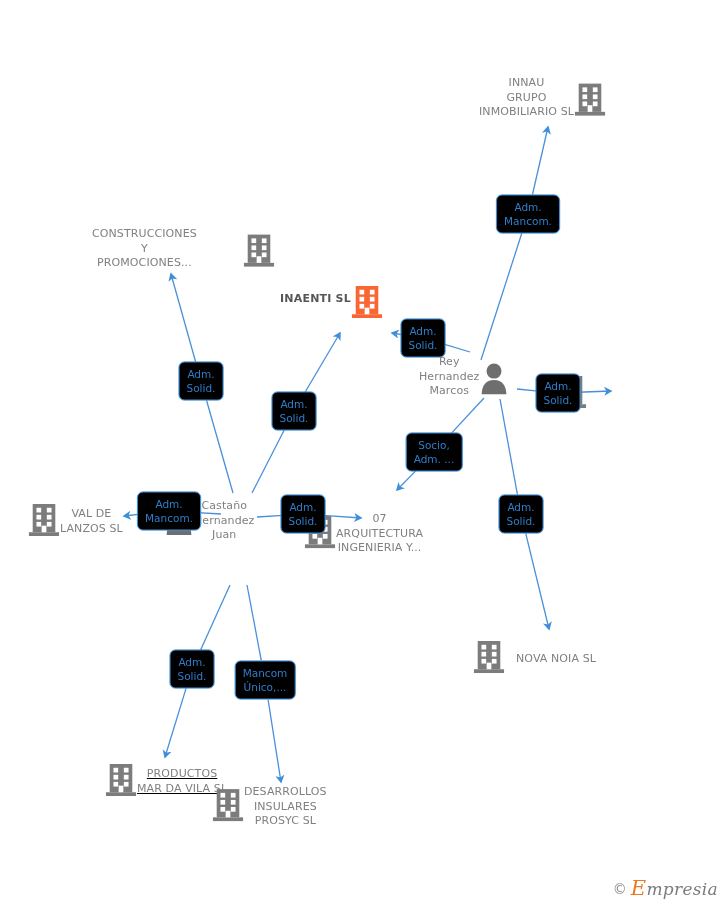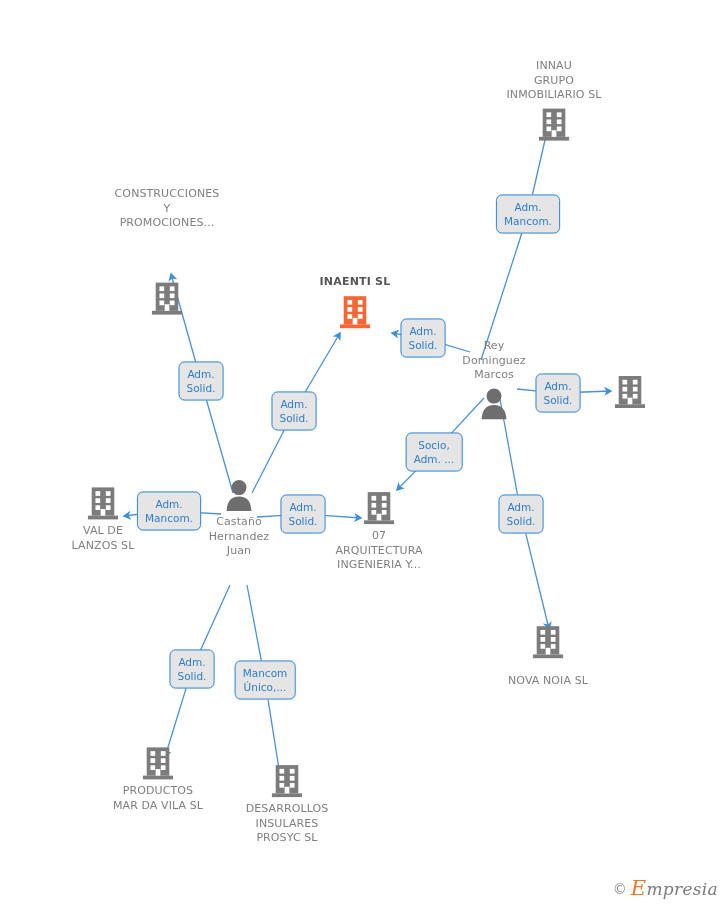--- a/index.html
+++ b/index.html
@@ -21,21 +21,21 @@
     position: absolute;
     left: 0;
     top: 0;
     width: 728px;
     height: 905px;
   }
   .node {
     position: absolute;
     transform: translate(-50%, -50%);
     display: flex;
-    flex-direction: column;
+    flex-direction: row;
     align-items: center;
     width: 150px;
   }
   .node .glyph {
     display: block;
     line-height: 0;
   }
   .node-label {
     font-size: 11px;
     color: #808080;
@@ -50,21 +50,21 @@
     letter-spacing: 0.2px;
   }
   .label-above .node-label { order: 0; margin-bottom: 5px; }
   .label-above .glyph { order: 1; }
   .label-below .glyph { order: 0; }
   .label-below .node-label { order: 1; margin-top: 4px; }
 
   .edge-label {
     position: absolute;
     transform: translate(-50%, -50%);
-    background: #e5e5e5;
+    background: #000000;
     border: 1px solid #3E8FD8;
     border-radius: 6px;
     box-sizing: border-box;
     display: flex;
     flex-direction: column;
     align-items: center;
     justify-content: center;
     padding: 4px 7px 5px 7px;
     color: #2F7DC8;
     font-size: 10.5px;
@@ -188,21 +188,21 @@
             </g>
           </svg></span>
         <div class="node-label highlight">INAENTI SL</div>
       </div>
       <div class="node label-above" style="left: 494px; top: 379px;">
         <span class="glyph"><svg width="30" height="32" viewBox="0 0 30 32">
             <circle cx="15" cy="8.5" r="7.5" fill="#6E6E6E"></circle>
             <path d="M 15 17.5 C 6.5 17.5 3 23 2.6 32 L 27.4 32 C 27 23 23.5 17.5 15 17.5 Z" fill="#6E6E6E"></path>
           </svg></span>
         <div class="node-label">Rey
-Dominguez
+Hernandez
 Marcos</div>
       </div>
       <div class="node label-above" style="left: 630px; top: 392px;">
         <span class="glyph"><svg width="32" height="34" viewBox="0 0 34 36">
             <rect x="5" y="1" width="24" height="30" fill="#7C7C7C"></rect>
             <rect x="1" y="31" width="32" height="4" fill="#7C7C7C"></rect>
             <g fill="#ffffff">
               <rect x="9" y="5" width="5" height="5"></rect>
               <rect x="20" y="5" width="5" height="5"></rect>
               <rect x="9" y="12.5" width="5" height="5"></rect>
@@ -266,21 +266,21 @@
               <rect x="20" y="5" width="5" height="5"></rect>
               <rect x="9" y="12.5" width="5" height="5"></rect>
               <rect x="20" y="12.5" width="5" height="5"></rect>
               <rect x="9" y="20" width="5" height="5"></rect>
               <rect x="20" y="20" width="5" height="5"></rect>
               <rect x="14.5" y="24" width="5" height="7"></rect>
             </g>
           </svg></span>
         <div class="node-label">NOVA NOIA SL</div>
       </div>
-      <div class="node label-below" style="left: 158px; top: 780px;">
+      <div class="node label-below" style="left: 180px; top: 780px; text-decoration: underline;">
         <span class="glyph"><svg width="32" height="34" viewBox="0 0 34 36">
             <rect x="5" y="1" width="24" height="30" fill="#7C7C7C"></rect>
             <rect x="1" y="31" width="32" height="4" fill="#7C7C7C"></rect>
             <g fill="#ffffff">
               <rect x="9" y="5" width="5" height="5"></rect>
               <rect x="20" y="5" width="5" height="5"></rect>
               <rect x="9" y="12.5" width="5" height="5"></rect>
               <rect x="20" y="12.5" width="5" height="5"></rect>
               <rect x="9" y="20" width="5" height="5"></rect>
               <rect x="20" y="20" width="5" height="5"></rect>

